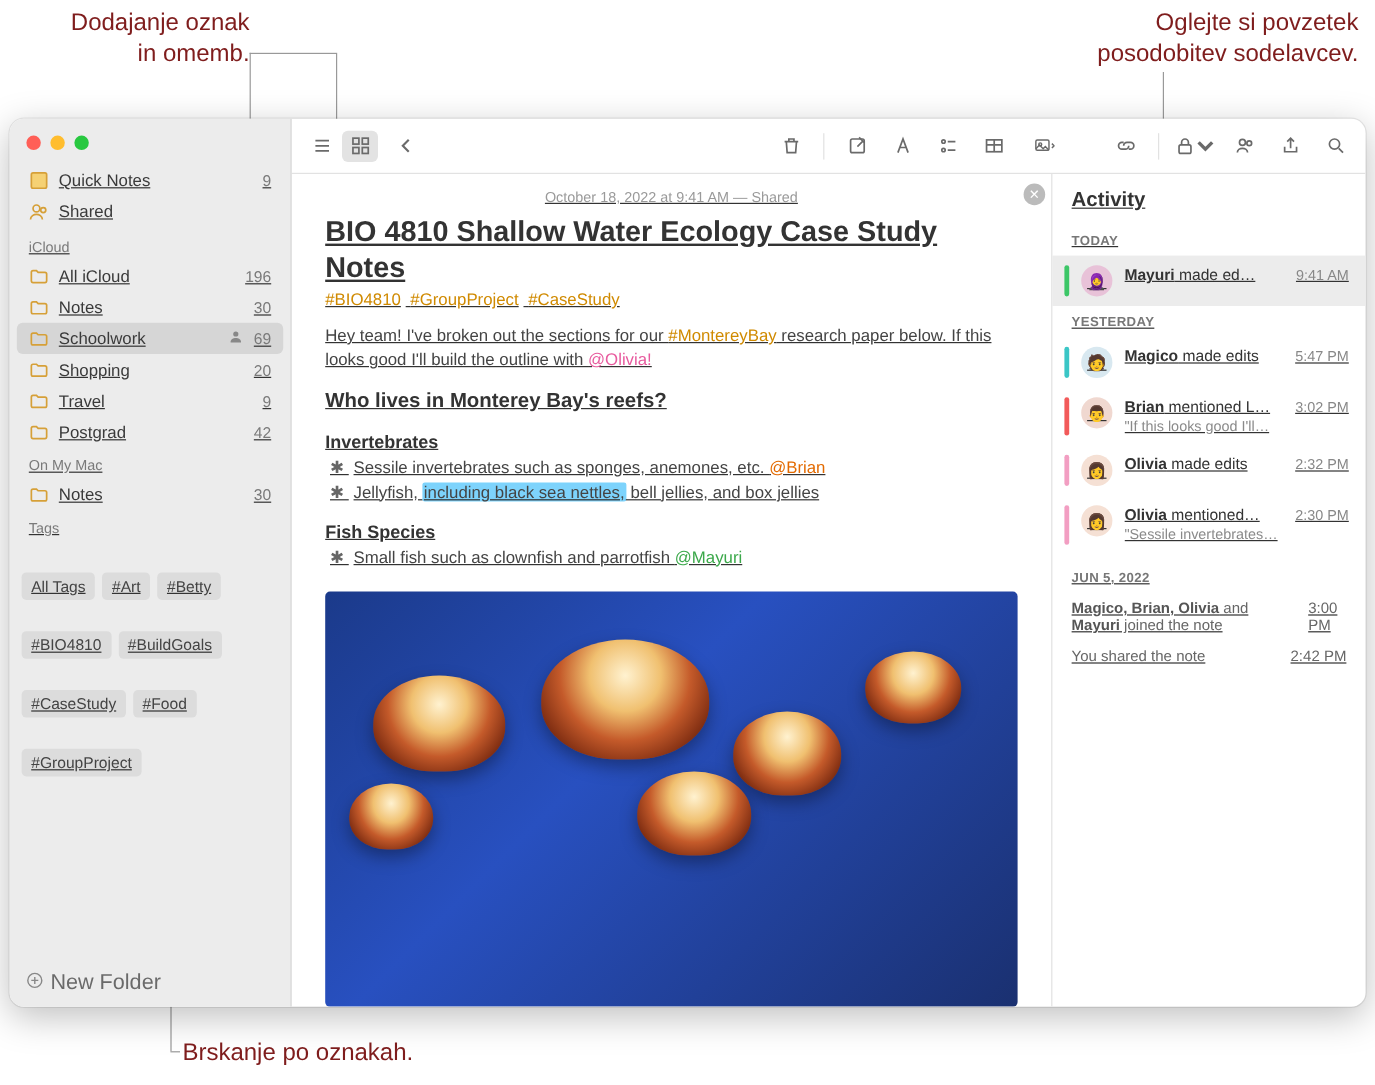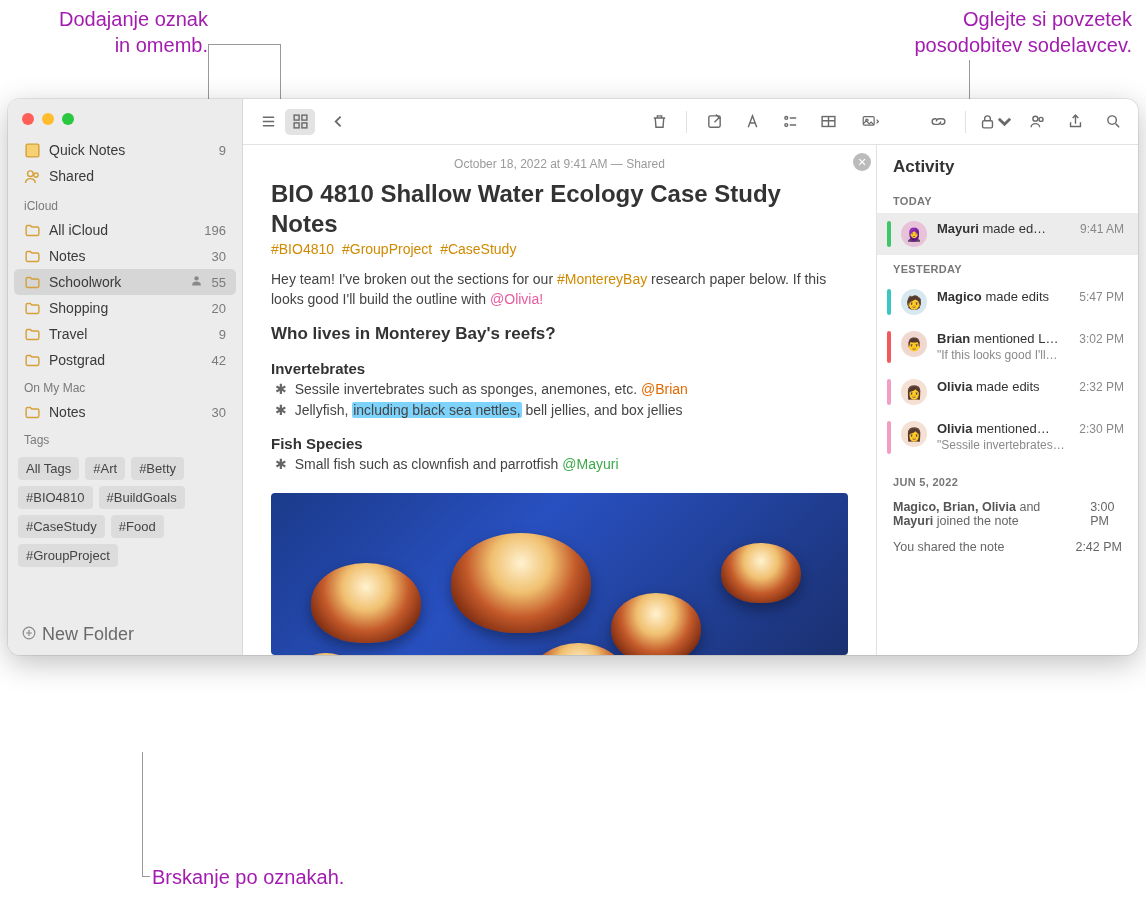--- a/index.html
+++ b/index.html
@@ -8,40 +8,41 @@
     background: #fff;
     width: 1146px;
     height: 904px;
     position: relative;
     font-size: 13px;
     color: #333;
   }
   .callout {
     position: absolute;
     font-size: 20px;
-    color: #a21caf;
+    color: #7f1d1d;
     text-align: right;
     line-height: 1.3;
   }
   .callout.left { text-align: right; }
   .callout-line {
     position: absolute;
     background: #999;
   }
   .app-window {
     position: absolute;
     left: 8px;
     top: 99px;
     width: 1130px;
-    height: 556px;
+    height: 740px;
     border-radius: 12px;
     box-shadow: 0 8px 30px rgba(0,0,0,0.25), 0 0 0 1px rgba(0,0,0,0.08);
     background: #fff;
     overflow: hidden;
     display: flex;
+    text-decoration: underline;
   }
   
   .sidebar {
     width: 235px;
     background: #ececec;
     display: flex;
     flex-direction: column;
     border-right: 1px solid #d8d8d8;
     position: relative;
   }
@@ -83,20 +84,21 @@
   .sb-label { flex: 1; font-size: 14px; }
   .sb-count { color: #7a7a7a; font-size: 13px; }
   .sb-shared-icon { width:14px; color:#7a7a7a; }
   .tags-wrap { padding: 6px 10px; display:flex; flex-wrap:wrap; gap:6px; }
   .tag-chip {
     background: #dcdcdc;
     padding: 4px 8px;
     border-radius: 4px;
     font-size: 13px;
     color: #444;
+    margin-top: 20px;
   }
   .new-folder {
     position:absolute; bottom:0; left:0; right:0;
     padding: 10px 14px;
     color: #6a6a6a;
     display:flex; align-items:center; gap:6px;
     font-size: 18px;
   }
   
   .main {
@@ -311,21 +313,21 @@
           <span class="sb-icon">
             <svg viewBox="0 0 24 24" fill="none" stroke="#d6a038" stroke-width="2">
               <path d="M3 7a2 2 0 012-2h4l2 2h8a2 2 0 012 2v8a2 2 0 01-2 2H5a2 2 0 01-2-2V7z"></path>
             </svg>
           </span>
           <span class="sb-label">Schoolwork</span>
           <span class="sb-shared-icon"><svg viewBox="0 0 24 24" fill="#888" width="13" height="13">
               <circle cx="12" cy="8" r="4"></circle>
               <path d="M4 20c0-4 4-6 8-6s8 2 8 6v1H4v-1z"></path>
             </svg></span>
-          <span class="sb-count">55</span>
+          <span class="sb-count">69</span>
         </div>
         <div class="sb-item">
           <span class="sb-icon">
             <svg viewBox="0 0 24 24" fill="none" stroke="#d6a038" stroke-width="2">
               <path d="M3 7a2 2 0 012-2h4l2 2h8a2 2 0 012 2v8a2 2 0 01-2 2H5a2 2 0 01-2-2V7z"></path>
             </svg>
           </span>
           <span class="sb-label">Shopping</span>
           <span class="sb-count">20</span>
         </div>

